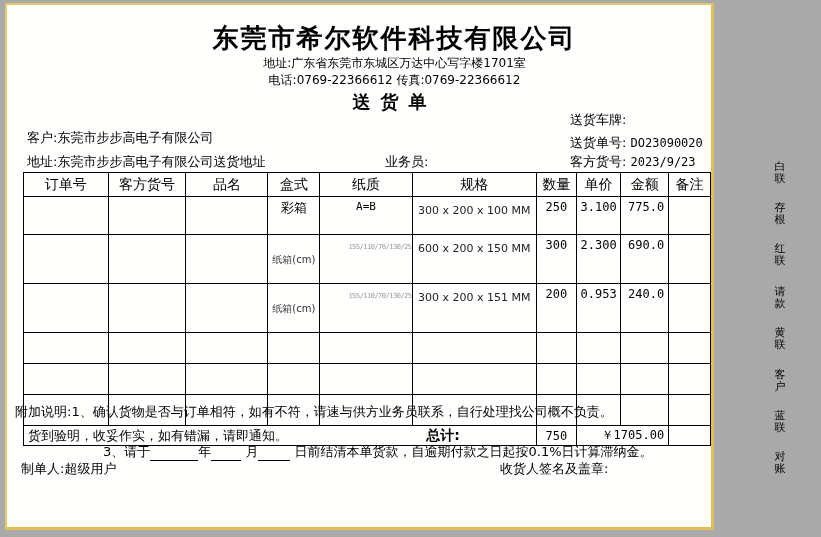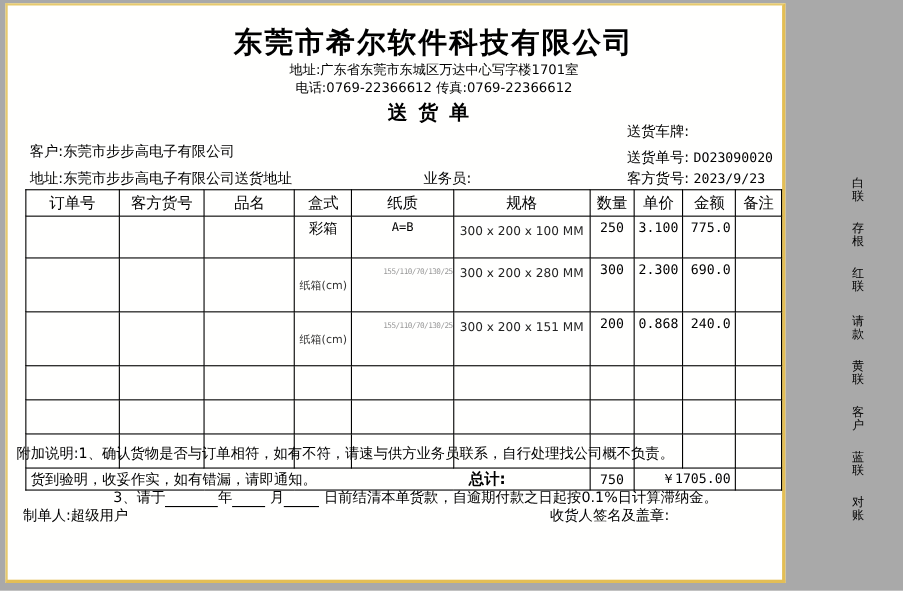--- a/index.html
+++ b/index.html
@@ -136,35 +136,35 @@
         <td class="num">3.100</td>
         <td class="num right">775.0</td>
         <td></td>
       </tr>
       <tr>
         <td></td>
         <td></td>
         <td></td>
         <td class="c-box small">纸箱(cm)</td>
         <td class="c-paper faint">155/110/70/130/25</td>
-        <td class="c-spec">300 x 200 x 280 MM</td>
+        <td class="c-spec">600 x 200 x 150 MM</td>
         <td class="num">300</td>
         <td class="num">2.300</td>
         <td class="num right">690.0</td>
         <td></td>
       </tr>
       <tr>
         <td></td>
         <td></td>
         <td></td>
         <td class="c-box small">纸箱(cm)</td>
         <td class="c-paper faint">155/110/70/130/25</td>
         <td class="c-spec">300 x 200 x 151 MM</td>
         <td class="num">200</td>
-        <td class="num">0.868</td>
+        <td class="num">0.953</td>
         <td class="num right">240.0</td>
         <td></td>
       </tr>
       <tr>
         <td></td>
         <td></td>
         <td></td>
         <td></td>
         <td></td>
         <td></td>

